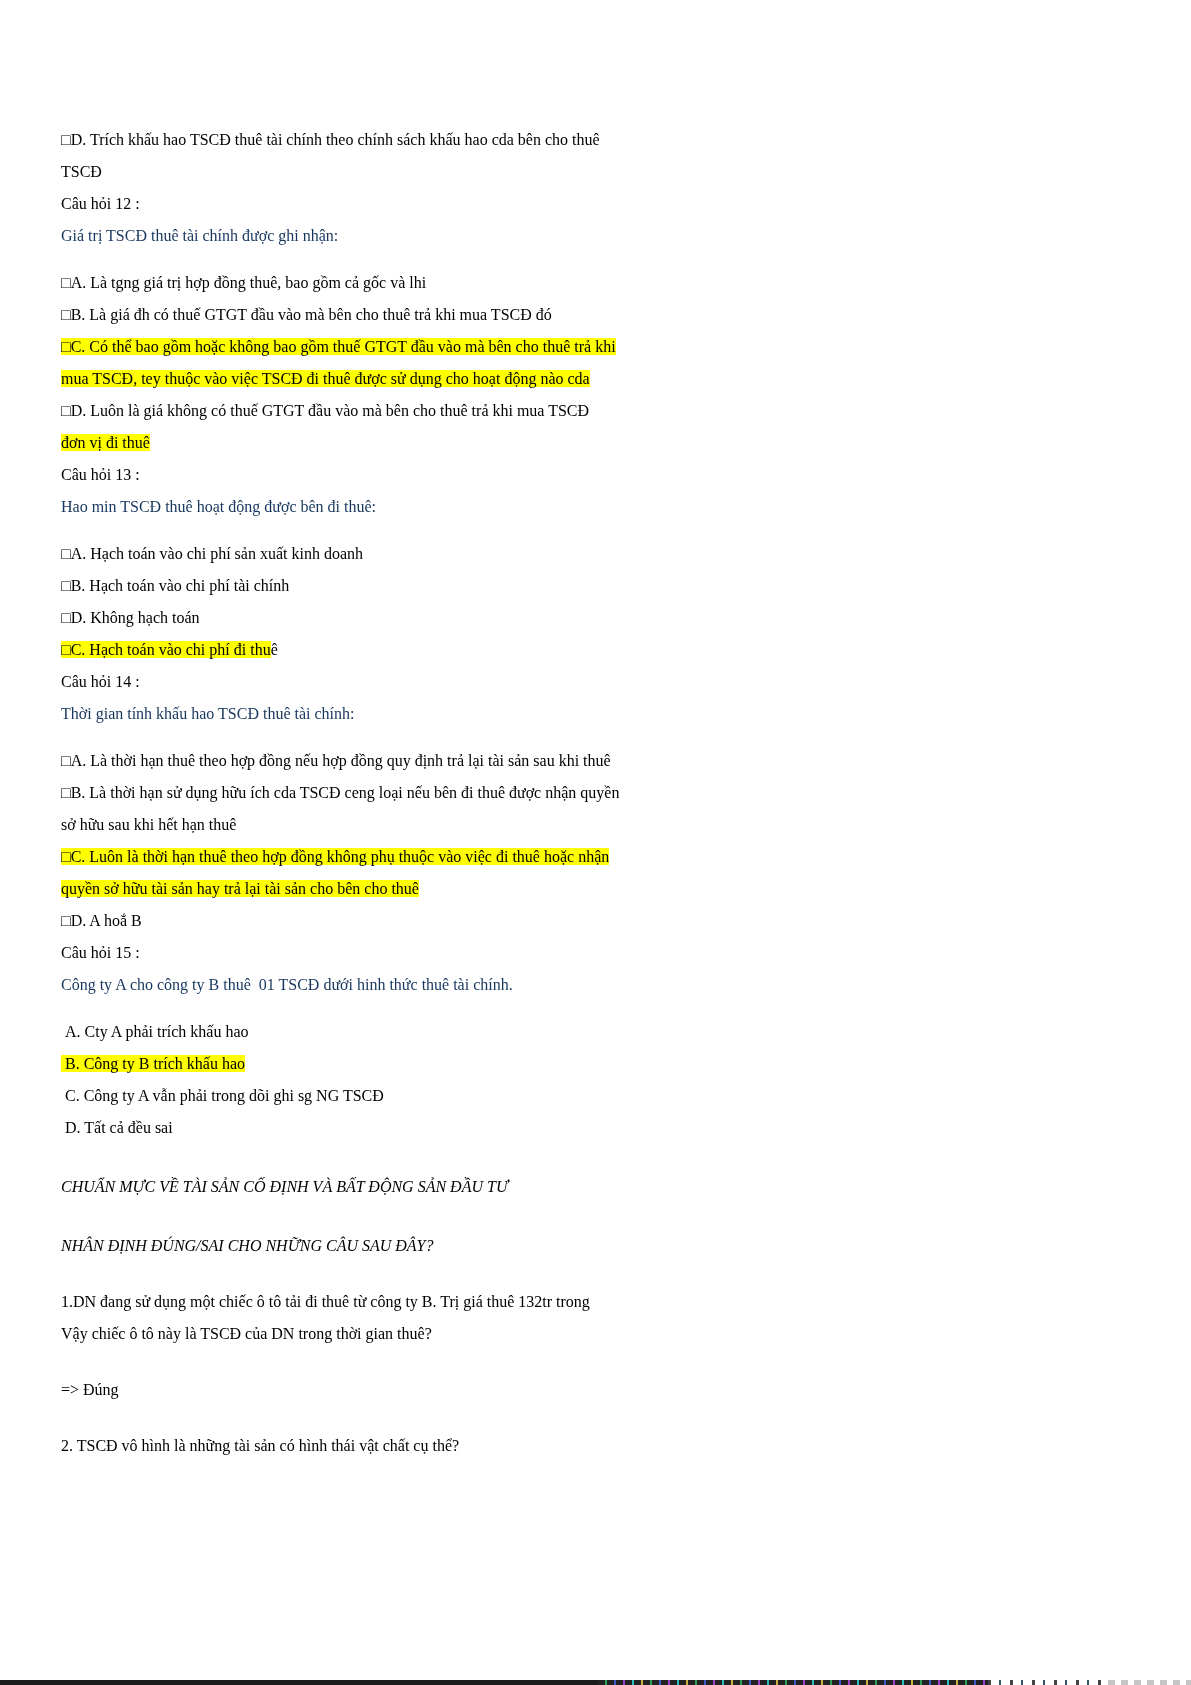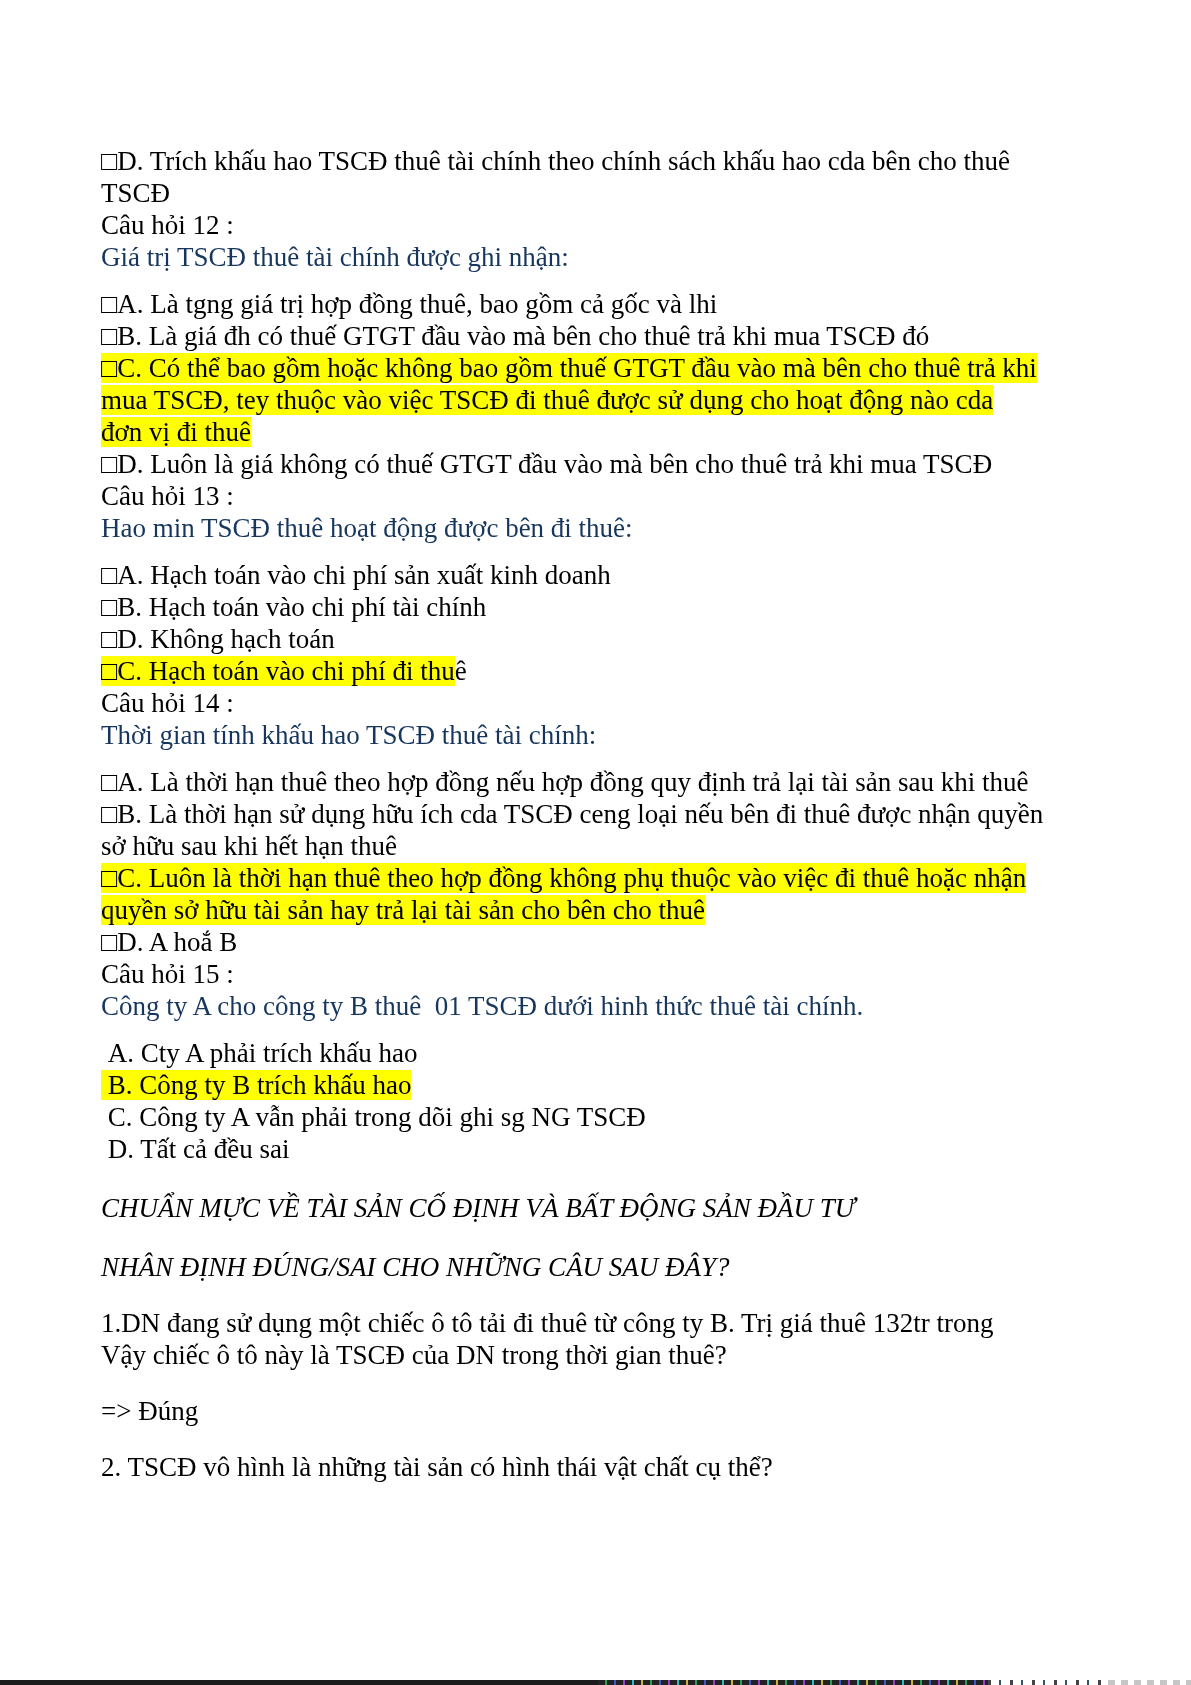--- a/index.html
+++ b/index.html
@@ -2,22 +2,22 @@
 <html><head>
 <meta charset="utf-8">
 <style>
   html,body{margin:0;padding:0;}
   body{
     width:1191px;height:1685px;background:#ffffff;position:relative;overflow:hidden;
     font-family:"Liberation Serif","DejaVu Serif",serif;
   }
   .doc{
     position:absolute;top:0;left:0;right:0;bottom:0;
-    padding:124px 118px 0 101px;
-    font-size:27px;line-height:32px;color:#000000;margin-top:21px;
+    padding:124px 118px 0 61px;
+    font-size:16px;line-height:32px;color:#000000;
   }
   .line{white-space:pre-wrap;}
   .question{color:#17365d;}
   .heading{color:#000000;font-style:italic;}
   .hl{background:#ffff00;}
   .gap-sm{height:15px;}
   .gap-md{height:24px;}
   .gap-lg{height:27px;}
   .footer-bar{
     position:absolute;left:0;bottom:0;width:1191px;height:5px;
@@ -48,22 +48,22 @@
 <div class="doc">
     <div class="line body"><span>□D. Trích khấu hao TSCĐ thuê tài chính theo chính sách khấu hao cda bên cho thuê</span></div>
     <div class="line body"><span>TSCĐ</span></div>
     <div class="line body"><span>Câu hỏi 12 :</span></div>
     <div class="line question"><span>Giá trị TSCĐ thuê tài chính được ghi nhận:</span></div>
     <div class="gap-sm"></div>
     <div class="line body"><span>□A. Là tgng giá trị hợp đồng thuê, bao gồm cả gốc và lhi</span></div>
     <div class="line body"><span>□B. Là giá đh có thuế GTGT đầu vào mà bên cho thuê trả khi mua TSCĐ đó</span></div>
     <div class="line body"><span class="hl">□C. Có thể bao gồm hoặc không bao gồm thuế GTGT đầu vào mà bên cho thuê trả khi</span></div>
     <div class="line body"><span class="hl">mua TSCĐ, tey thuộc vào việc TSCĐ đi thuê được sử dụng cho hoạt động nào cda</span></div>
+    <div class="line body"><span>□D. Luôn là giá không có thuế GTGT đầu vào mà bên cho thuê trả khi mua TSCĐ</span></div>
     <div class="line body"><span class="hl">đơn vị đi thuê</span></div>
-    <div class="line body"><span>□D. Luôn là giá không có thuế GTGT đầu vào mà bên cho thuê trả khi mua TSCĐ</span></div>
     <div class="line body"><span>Câu hỏi 13 :</span></div>
     <div class="line question"><span>Hao min TSCĐ thuê hoạt động được bên đi thuê:</span></div>
     <div class="gap-sm"></div>
     <div class="line body"><span>□A. Hạch toán vào chi phí sản xuất kinh doanh</span></div>
     <div class="line body"><span>□B. Hạch toán vào chi phí tài chính</span></div>
     <div class="line body"><span>□D. Không hạch toán</span></div>
     <div class="line body"><span class="hl">□C. Hạch toán vào chi phí đi thu</span><span>ê</span></div>
     <div class="line body"><span>Câu hỏi 14 :</span></div>
     <div class="line question"><span>Thời gian tính khấu hao TSCĐ thuê tài chính:</span></div>
     <div class="gap-sm"></div>

